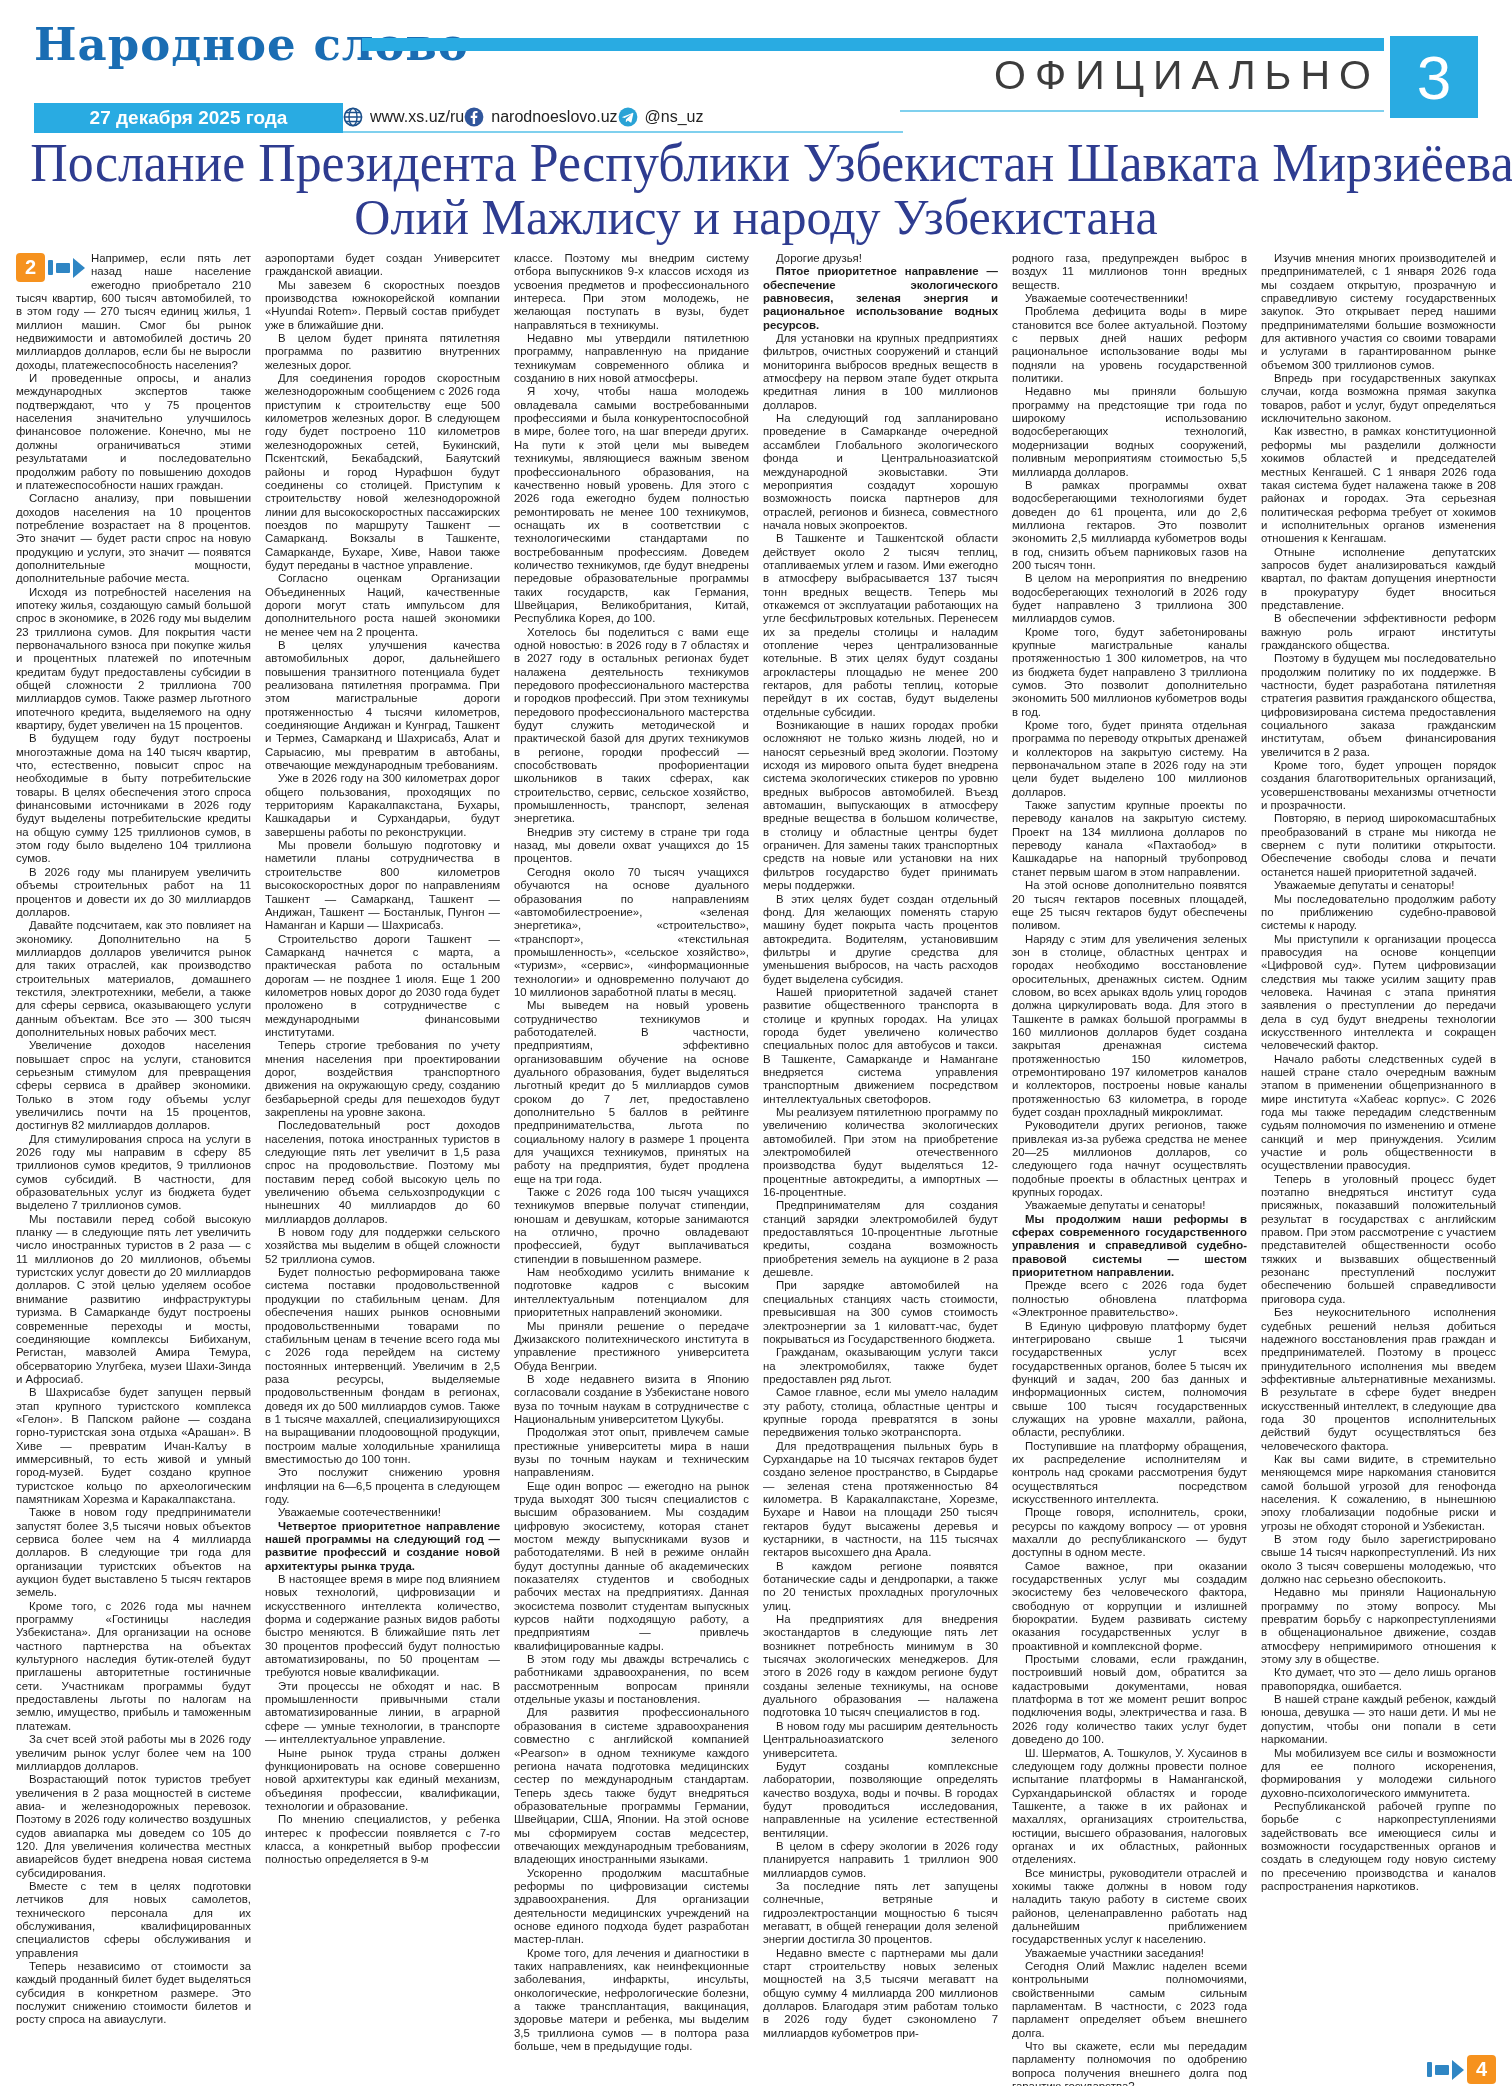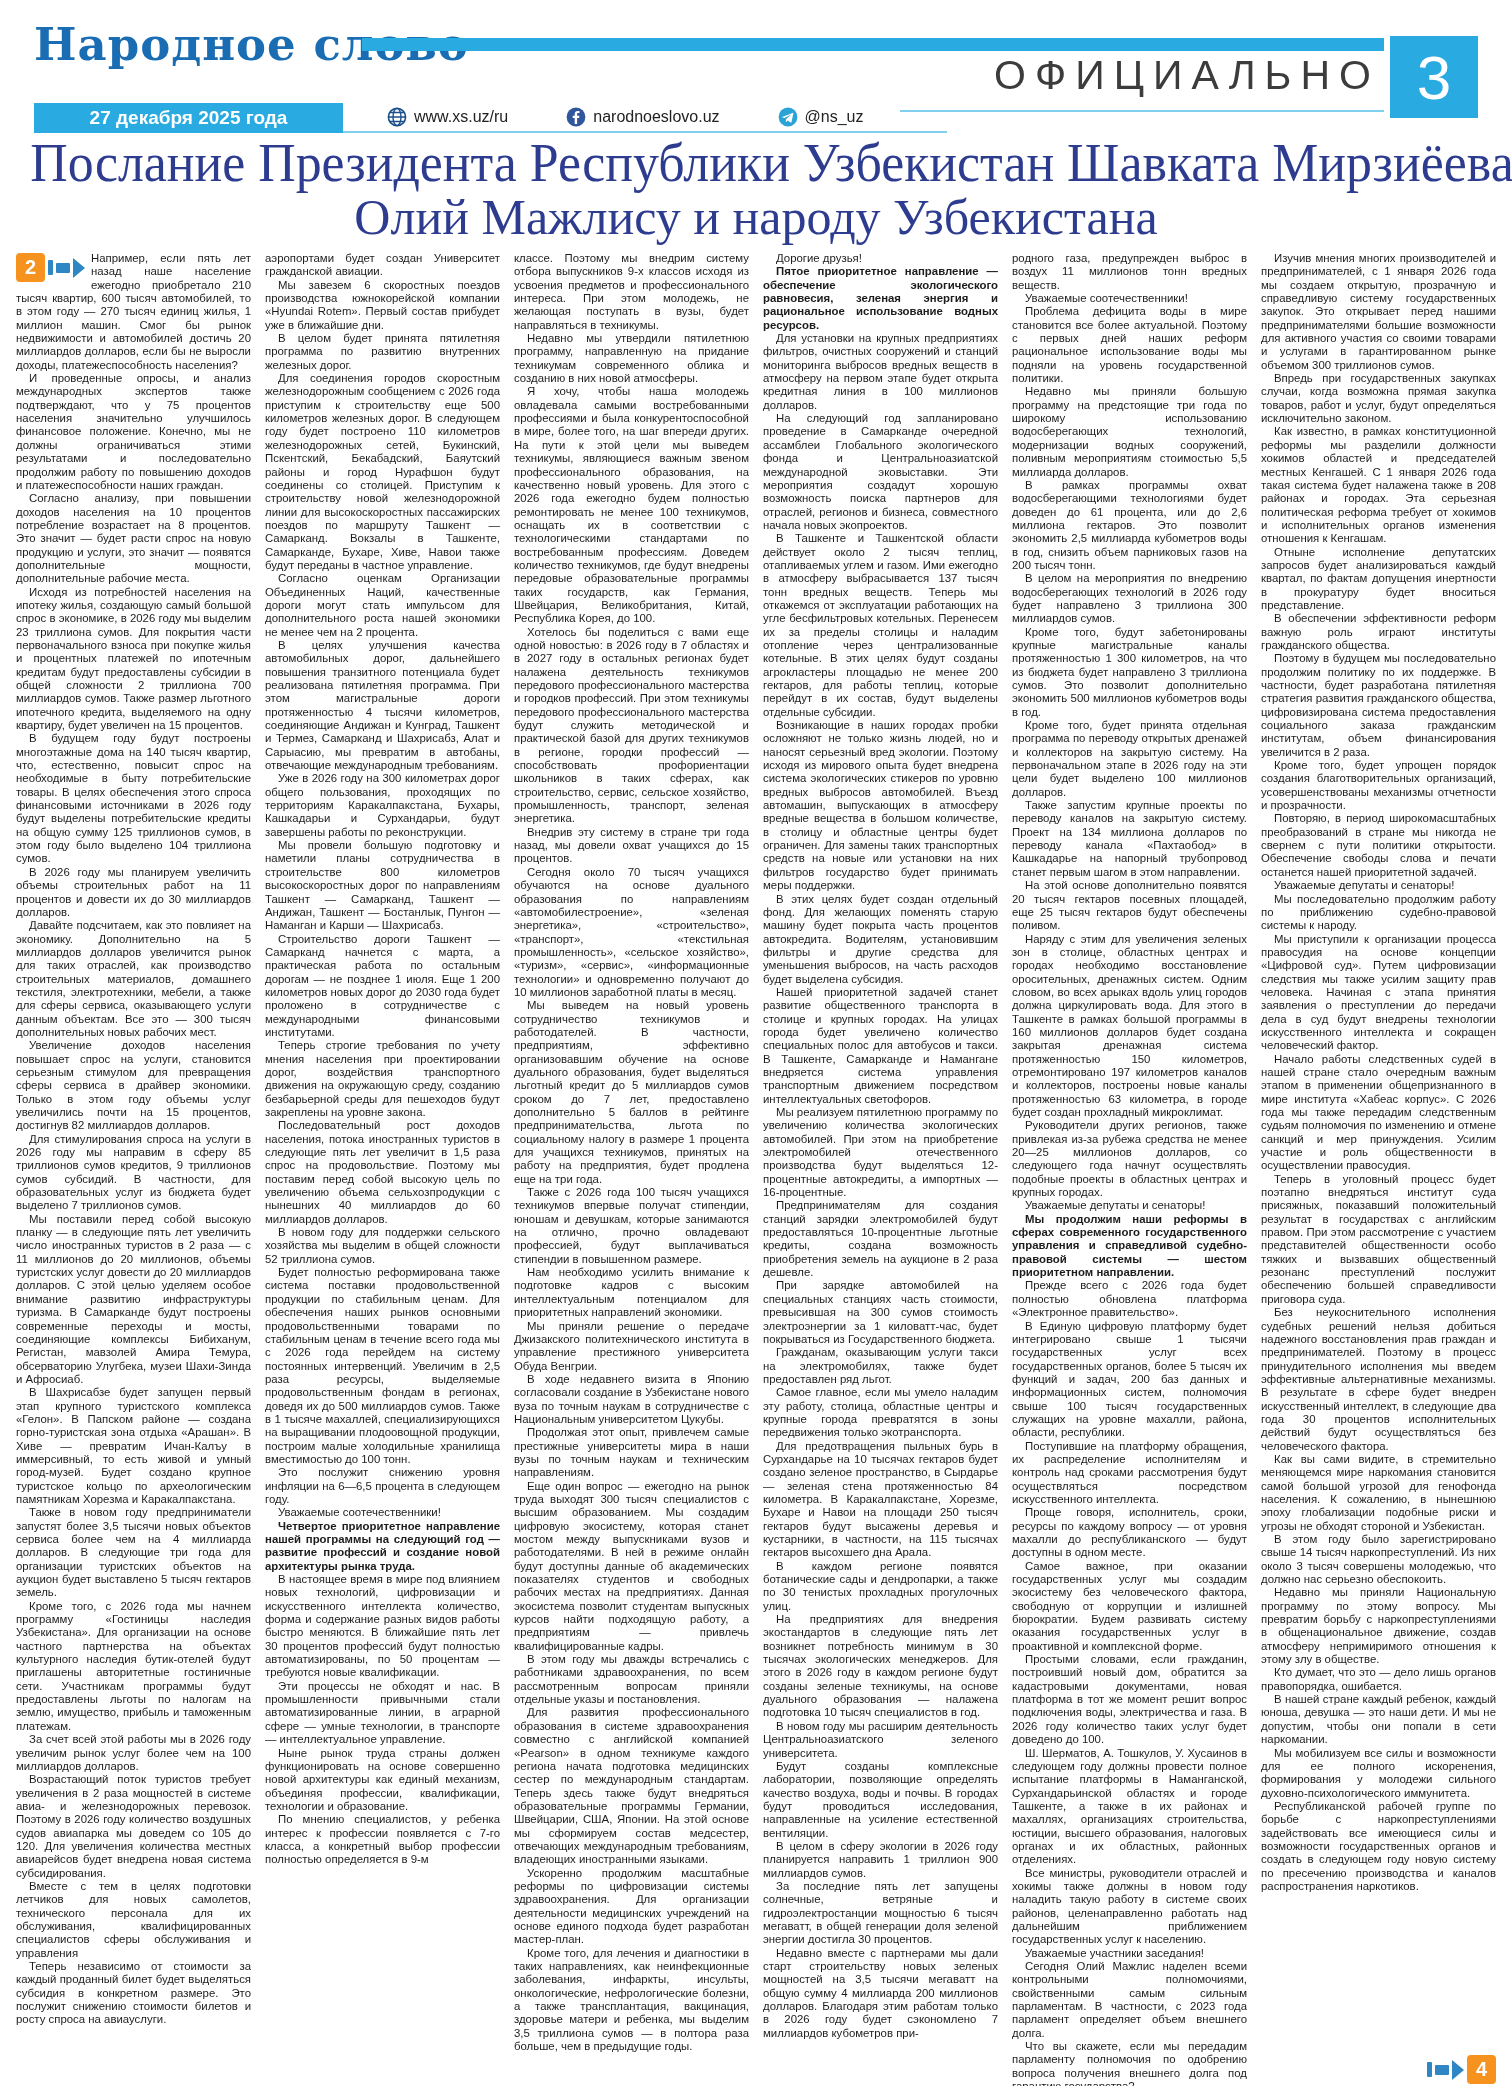--- a/index.html
+++ b/index.html
@@ -9,21 +9,21 @@
   
   .header{position:relative;height:136px;}
   .masthead{position:absolute;left:34px;top:18px;font-family:"DejaVu Serif",serif;font-weight:bold;font-size:45px;color:#1a6db3;letter-spacing:1px;}
   .topbar{position:absolute;left:362px;top:38px;width:1022px;height:13px;background:#29abe2;}
   .official{position:absolute;top:52px;left:900px;width:480px;text-align:right;font-size:41px;letter-spacing:9px;color:#3c3c3c;font-weight:400;}
   .official-rule{position:absolute;left:900px;top:110px;width:484px;height:2px;background:#7fd0ee;}
   .pagenum-box{position:absolute;left:1390px;top:36px;width:88px;height:82px;background:#29abe2;color:#fff;font-size:62px;font-weight:300;display:flex;align-items:center;justify-content:center;}
 
   .dateline{position:absolute;left:34px;top:103px;width:1350px;height:30px;display:flex;align-items:stretch;}
   .date-block{background:#29abe2;color:#fff;font-weight:bold;font-size:19px;width:309px;display:flex;align-items:center;justify-content:center;flex:none;}
-  .links{display:flex;align-items:center;gap:58px;padding-left:44px;border-bottom:2px solid #7fd0ee;width:560px;}
+  .links{display:flex;align-items:center;border-bottom:2px solid #7fd0ee;width:560px;}
   .link{display:flex;align-items:center;gap:7px;font-size:16px;color:#222;}
   .icn{width:20px;height:20px;flex:none;}
 
   
   .headline{position:absolute;left:0;top:136px;width:1512px;text-align:center;color:#2e3c90;font-family:"Liberation Serif",serif;line-height:1.0;}
   .headline .l1{font-size:54px;transform:scaleX(.96);transform-origin:50% 50%;white-space:nowrap;}
   .headline .l2{font-size:50px;margin-top:2px;}
 
   
   .columns{position:absolute;left:16px;top:252px;width:1480px;height:1834px;display:flex;gap:14px;overflow:hidden;}
@@ -162,21 +162,21 @@
         <p>В Ташкенте и Ташкентской области действует около 2 тысяч теплиц, отапливаемых углем и газом. Ими ежегодно в атмосферу выбрасывается 137 тысяч тонн вредных веществ. Теперь мы откажемся от эксплуатации работающих на угле бесфильтровых котельных. Перенесем их за пределы столицы и наладим отопление через централизованные котельные. В этих целях будут созданы агрокластеры площадью не менее 200 гектаров, для работы теплиц, которые перейдут в их состав, будут выделены отдельные субсидии.</p>
         <p>Возникающие в наших городах пробки осложняют не только жизнь людей, но и наносят серьезный вред экологии. Поэтому исходя из мирового опыта будет внедрена система экологических стикеров по уровню вредных выбросов автомобилей. Въезд автомашин, выпускающих в атмосферу вредные вещества в большом количестве, в столицу и областные центры будет ограничен. Для замены таких транспортных средств на новые или установки на них фильтров государство будет принимать меры поддержки.</p>
         <p>В этих целях будет создан отдельный фонд. Для желающих поменять старую машину будет покрыта часть процентов автокредита. Водителям, установившим фильтры и другие средства для уменьшения выбросов, на часть расходов будет выделена субсидия.</p>
         <p>Нашей приоритетной задачей станет развитие общественного транспорта в столице и крупных городах. На улицах города будет увеличено количество специальных полос для автобусов и такси. В Ташкенте, Самарканде и Намангане внедряется система управления транспортным движением посредством интеллектуальных светофоров.</p>
         <p>Мы реализуем пятилетнюю программу по увеличению количества экологических автомобилей. При этом на приобретение электромобилей отечественного производства будут выделяться 12-процентные автокредиты, а импортных — 16-процентные.</p>
         <p>Предпринимателям для создания станций зарядки электромобилей будут предоставляться 10-процентные льготные кредиты, создана возможность приобретения земель на аукционе в 2 раза дешевле.</p>
         <p>При зарядке автомобилей на специальных станциях часть стоимости, превысившая на 300 сумов стоимость электроэнергии за 1 киловатт-час, будет покрываться из Государственного бюджета.</p>
         <p>Гражданам, оказывающим услуги такси на электромобилях, также будет предоставлен ряд льгот.</p>
         <p>Самое главное, если мы умело наладим эту работу, столица, областные центры и крупные города превратятся в зоны передвижения только экотранспорта.</p>
         <p>Для предотвращения пыльных бурь в Сурхандарье на 10 тысячах гектаров будет создано зеленое пространство, в Сырдарье — зеленая стена протяженностью 84 километра. В Каракалпакстане, Хорезме, Бухаре и Навои на площади 250 тысяч гектаров будут высажены деревья и кустарники, в частности, на 115 тысячах гектаров высохшего дна Арала.</p>
-        <p>В каждом регионе появятся ботанические сады и дендропарки, а также по 30 тенистых прохладных прогулочных улиц.</p>
+        <p>В каждом регионе появятся ботанические сады и дендропарки, а также по 20 тенистых прохладных прогулочных улиц.</p>
         <p>На предприятиях для внедрения экостандартов в следующие пять лет возникнет потребность минимум в 30 тысячах экологических менеджеров. Для этого в 2026 году в каждом регионе будут созданы зеленые техникумы, на основе дуального образования — налажена подготовка 10 тысяч специалистов в год.</p>
         <p>В новом году мы расширим деятельность Центральноазиатского зеленого университета.</p>
         <p>Будут созданы комплексные лаборатории, позволяющие определять качество воздуха, воды и почвы. В городах будут проводиться исследования, направленные на усиление естественной вентиляции.</p>
         <p>В целом в сферу экологии в 2026 году планируется направить 1 триллион 900 миллиардов сумов.</p>
         <p>За последние пять лет запущены солнечные, ветряные и гидроэлектростанции мощностью 6 тысяч мегаватт, в общей генерации доля зеленой энергии достигла 30 процентов.</p>
         <p>Недавно вместе с партнерами мы дали старт строительству новых зеленых мощностей на 3,5 тысячи мегаватт на общую сумму 4 миллиарда 200 миллионов долларов. Благодаря этим работам только в 2026 году будет сэкономлено 7 миллиардов кубометров при-</p>
       </div>
     <div class="col" id="col-4">
         <p class="ni">родного газа, предупрежден выброс в воздух 11 миллионов тонн вредных веществ.</p>
         <p>Уважаемые соотечественники!</p>

